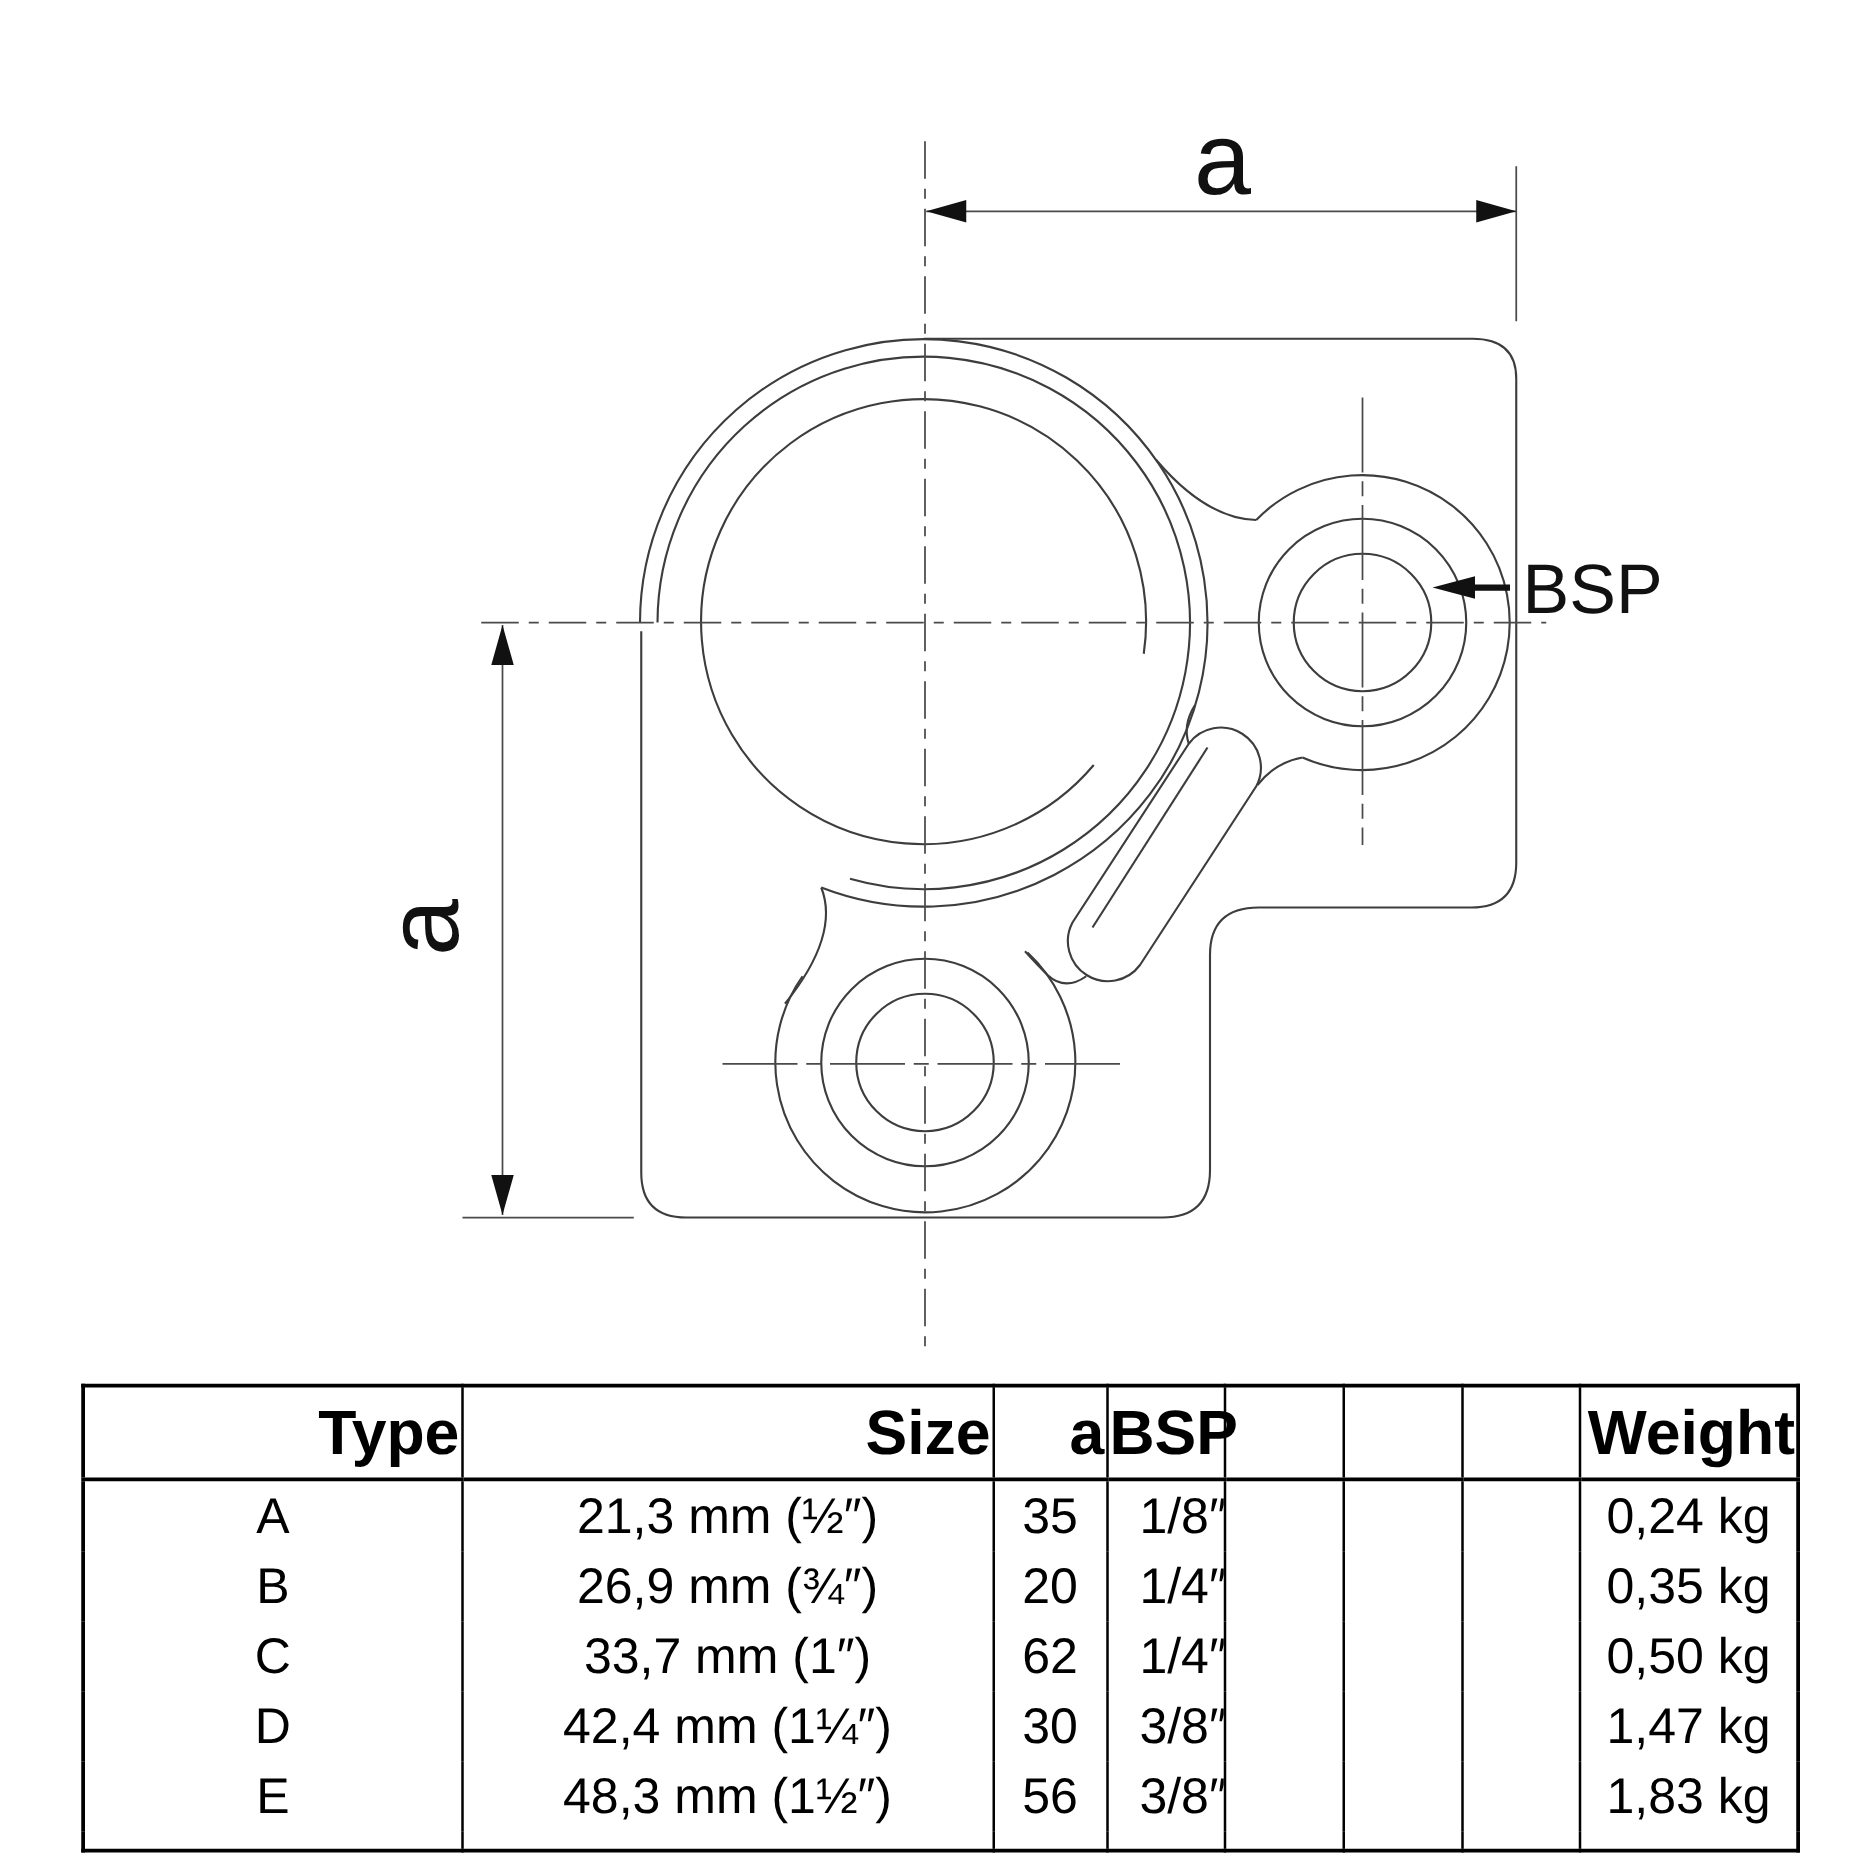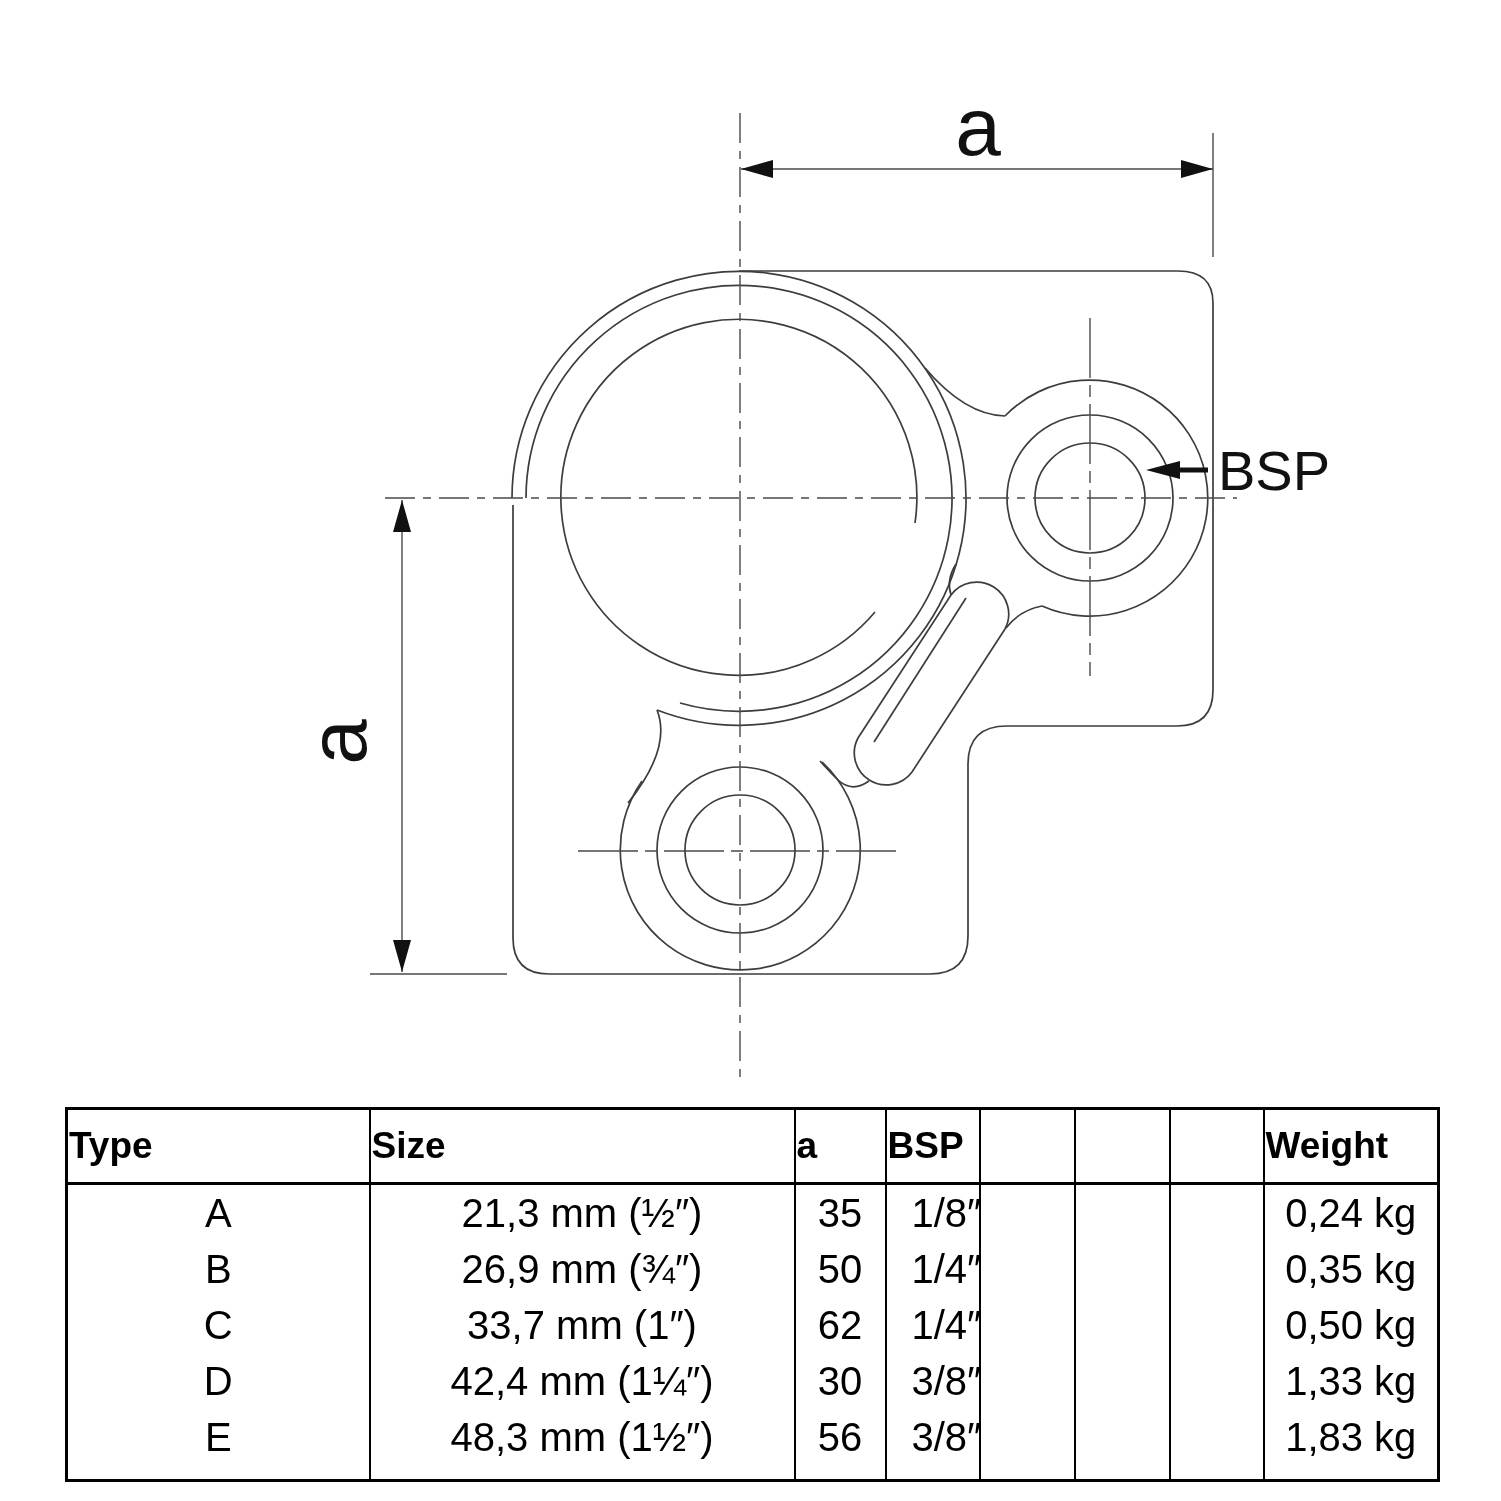--- a/index.html
+++ b/index.html
@@ -11,21 +11,21 @@
              border:3px solid #000;}
   table.spec col.c-type{width:303px}
   table.spec col.c-size{width:425px}
   table.spec col.c-a{width:91px}
   table.spec col.c-bsp{width:94px}
   table.spec col.c-e1,table.spec col.c-e2{width:95px}
   table.spec col.c-e3{width:94px}
   table.spec col.c-weight{width:175px}
   table.spec th{border-left:2px solid #000;border-right:2px solid #000;
                 border-bottom:3px solid #000;height:70px;
-                font-size:37px;font-weight:bold;color:#000;text-align:left;
+                font-size:50px;font-weight:bold;color:#000;text-align:right;
                 font-family:"Liberation Sans", sans-serif;}
   table.spec td{border-left:2px solid #000;border-right:2px solid #000;
                 height:54px;font-size:40px;color:#000;text-align:center;
                 vertical-align:middle;font-family:"Liberation Sans", sans-serif;
                 overflow:hidden;white-space:nowrap;}
   table.spec tr.filler td{height:12px;}
   table.spec td.col-bsp{text-align:center;padding-left:25px;margin-top:20px;}
   .svg-line{stroke:#3d3d3d;stroke-width:1.7;fill:none;}
   .svg-thin{stroke:#4a4a4a;stroke-width:1.4;fill:none;}
   .svg-white{fill:#ffffff;}
@@ -114,21 +114,21 @@
             <td>35</td>
             <td class="col-bsp">1/8″</td>
             <td></td>
             <td></td>
             <td></td>
             <td>0,24 kg</td>
           </tr>
           <tr>
             <td>B</td>
             <td>26,9 mm (¾″)</td>
-            <td>50</td>
+            <td>20</td>
             <td class="col-bsp">1/4″</td>
             <td></td>
             <td></td>
             <td></td>
             <td>0,35 kg</td>
           </tr>
           <tr>
             <td>C</td>
             <td>33,7 mm (1″)</td>
             <td>62</td>
@@ -139,21 +139,21 @@
             <td>0,50 kg</td>
           </tr>
           <tr>
             <td>D</td>
             <td>42,4 mm (1¼″)</td>
             <td>30</td>
             <td class="col-bsp">3/8″</td>
             <td></td>
             <td></td>
             <td></td>
-            <td>1,33 kg</td>
+            <td>1,47 kg</td>
           </tr>
           <tr>
             <td>E</td>
             <td>48,3 mm (1½″)</td>
             <td>56</td>
             <td class="col-bsp">3/8″</td>
             <td></td>
             <td></td>
             <td></td>
             <td>1,83 kg</td>

